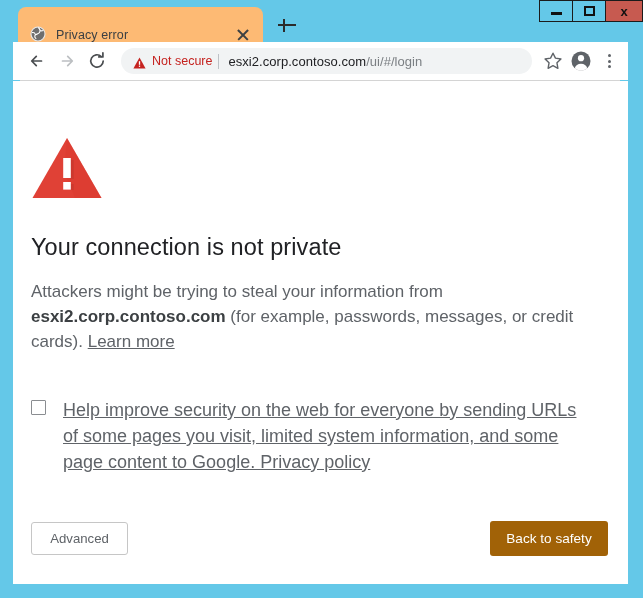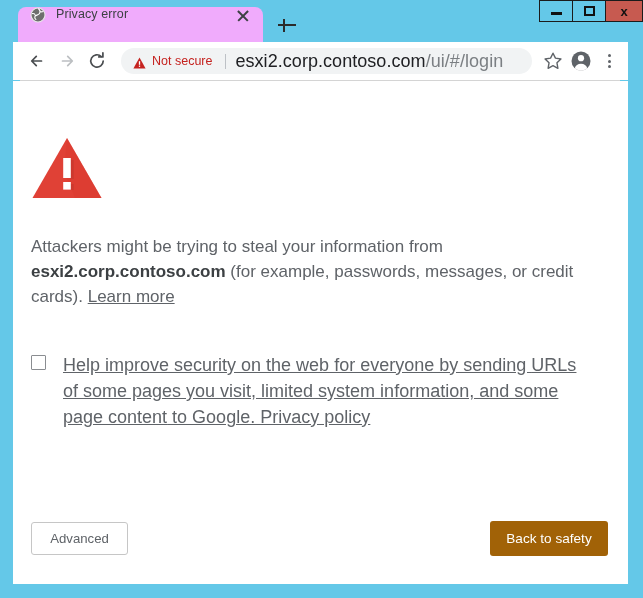--- a/index.html
+++ b/index.html
@@ -75,24 +75,24 @@
     width: 615px;
     height: 42px;
     background: #64c8e8;
   }
   #tab {
     position: absolute;
     left: 5px;
     top: 7px;
     width: 245px;
     height: 35px;
-    background: #f0abfc;
+    background: #fdba74;
     border-radius: 8px 8px 0 0;
     display: flex;
-    align-items: flex-start;
+    align-items: flex-end;
     box-sizing: border-box;
     padding: 0 8px 0 12px;
   }
   #tab-favicon {
     width: 16px;
     height: 16px;
     flex: 0 0 16px;
     margin-right: 10px;
     position: relative;
   }
@@ -178,31 +178,31 @@
     width: 13px;
     height: 12px;
     margin-right: 6px;
     position: relative;
     top: 0px;
   }
   #not-secure-label {
     font-size: 12.5px;
     color: #c5221f;
     white-space: nowrap;
-    margin-right: 13px;
+    margin-right: 6px;
   }
   #omnibox-sep {
     width: 1px;
     height: 15px;
     background: #bdc1c6;
     margin-right: 9px;
     flex: 0 0 1px;
   }
   #url-text {
-    font-size: 18px;
+    font-size: 13px;
     white-space: nowrap;
     overflow: hidden;
     letter-spacing: 0.05px;
   }
   #url-host { color: #202124; }
   #url-path { color: #7b7f83; }
 
   .tool-icon {
     width: 26px;
     height: 26px;
@@ -450,20 +450,21 @@
         <svg width="72" height="64" viewBox="0 0 72 64">
           <path d="M36 2L70.5 62H1.5z" fill="#e04136"></path>
           <path d="M36 2L70.5 62H44L33 36z" fill="#d93a2f" opacity="0.45"></path>
           <rect x="32.2" y="22" width="7.6" height="20" fill="#ffffff"></rect>
           <rect x="32.2" y="46" width="7.6" height="7.6" fill="#ffffff"></rect>
           <rect x="39.8" y="24" width="3" height="19" fill="#000000" opacity="0.07"></rect>
           <rect x="39.8" y="48" width="3" height="6" fill="#000000" opacity="0.07"></rect>
         </svg>
       </div>
 
+      <h1 id="headline">Your connection is not private</h1>
 
       <p class="body-text"><span>Attackers might be trying to steal your information from </span><b>esxi2.corp.contoso.com</b><span> (for example, passwords, messages, or credit cards). </span><a class="inline-link" href="#">Learn more</a></p>
 
 
       <div id="optin-row">
         <div id="optin-checkbox"></div>
         <div id="optin-text"><span>Help improve security on the web for everyone by sending </span><a class="inline-link" href="#">URLs of some pages you visit, limited system information, and some page content</a><span> to Google. </span><a class="inline-link" href="#">Privacy policy</a></div>
       </div>
 
     </div>

